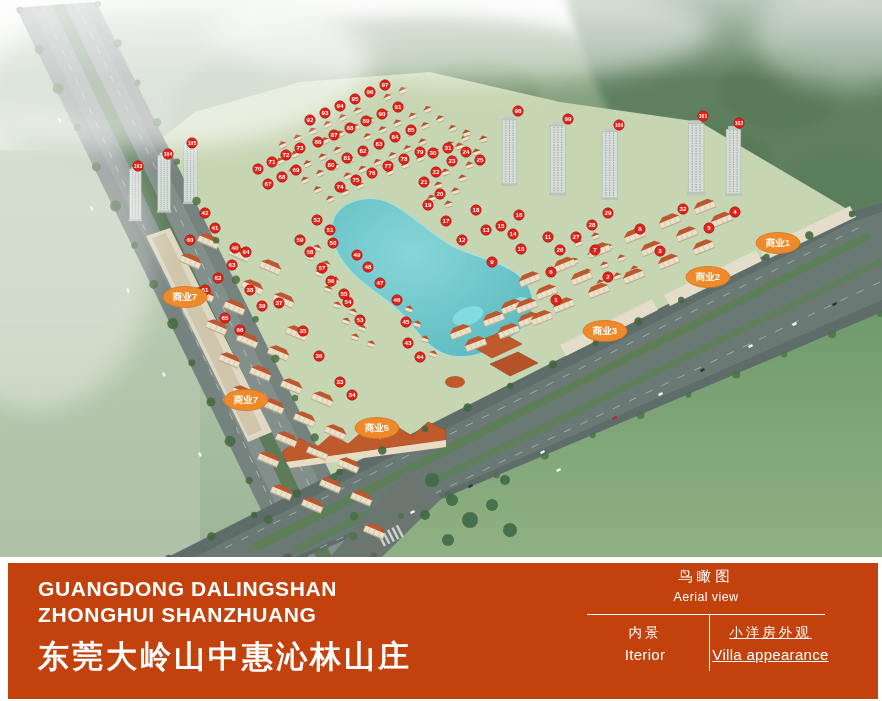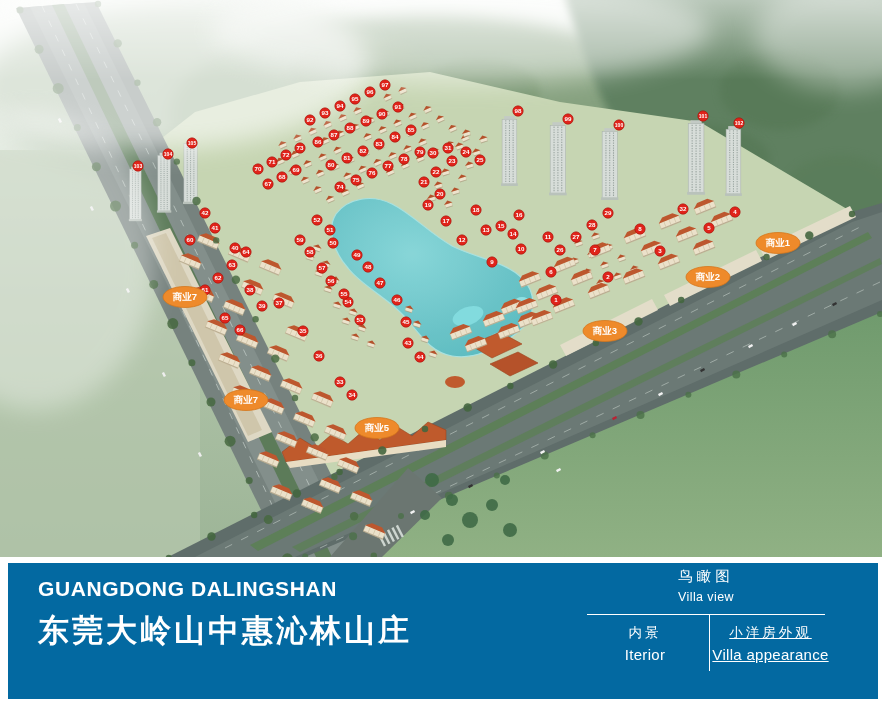--- a/index.html
+++ b/index.html
@@ -846,29 +846,30 @@
         <ellipse cx="185" cy="297" rx="22" ry="10.5" fill="#ee8a2b" stroke="#d4761c" stroke-width="0.8"></ellipse>
         <text x="185" y="300.4" text-anchor="middle" font-size="9.5" font-weight="bold" fill="#fff">商业7</text>
       </g>
       <g>
         <ellipse cx="246" cy="400" rx="22" ry="10.5" fill="#ee8a2b" stroke="#d4761c" stroke-width="0.8"></ellipse>
         <text x="246" y="403.4" text-anchor="middle" font-size="9.5" font-weight="bold" fill="#fff">商业7</text>
       </g>
     </g>
 </svg>
 
-<div class="footer" id="footer-bar" style="background: #0369a1;">
+<div class="footer" id="footer-bar" style="background: #c2410c;">
   <div class="f-left">
     <div class="f-en">GUANGDONG DALINGSHAN</div>
+    <div class="f-en">ZHONGHUI SHANZHUANG</div>
     <div class="f-cn">东莞大岭山中惠沁林山庄</div>
   </div>
   <div class="f-nav">
     <div>
       <div class="nav-cn">鸟瞰图</div>
-      <div class="nav-en">Villa view</div>
+      <div class="nav-en">Aerial view</div>
     </div>
     <div class="nav-rule"></div>
     <div class="nav-cols">
       <div class="nav-col c1">
         <div class="col-cn">内景</div>
         <div class="col-en">Iterior</div>
       </div>
       <div class="nav-col c2">
         <div class="col-cn">小洋房外观</div>
         <div class="col-en">Villa appearance</div>

